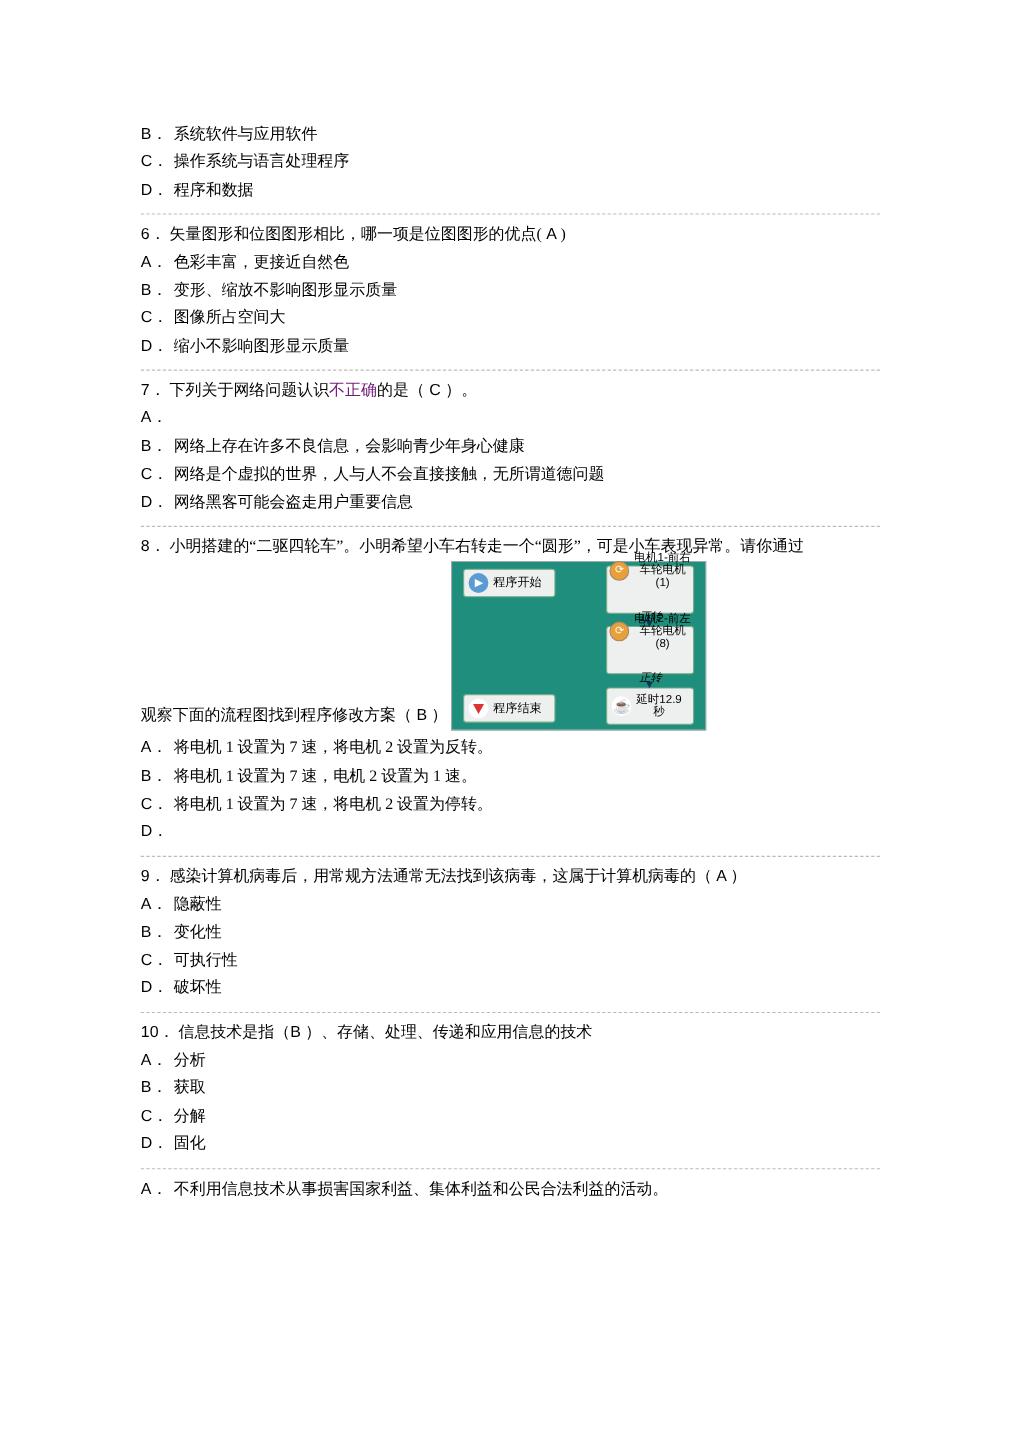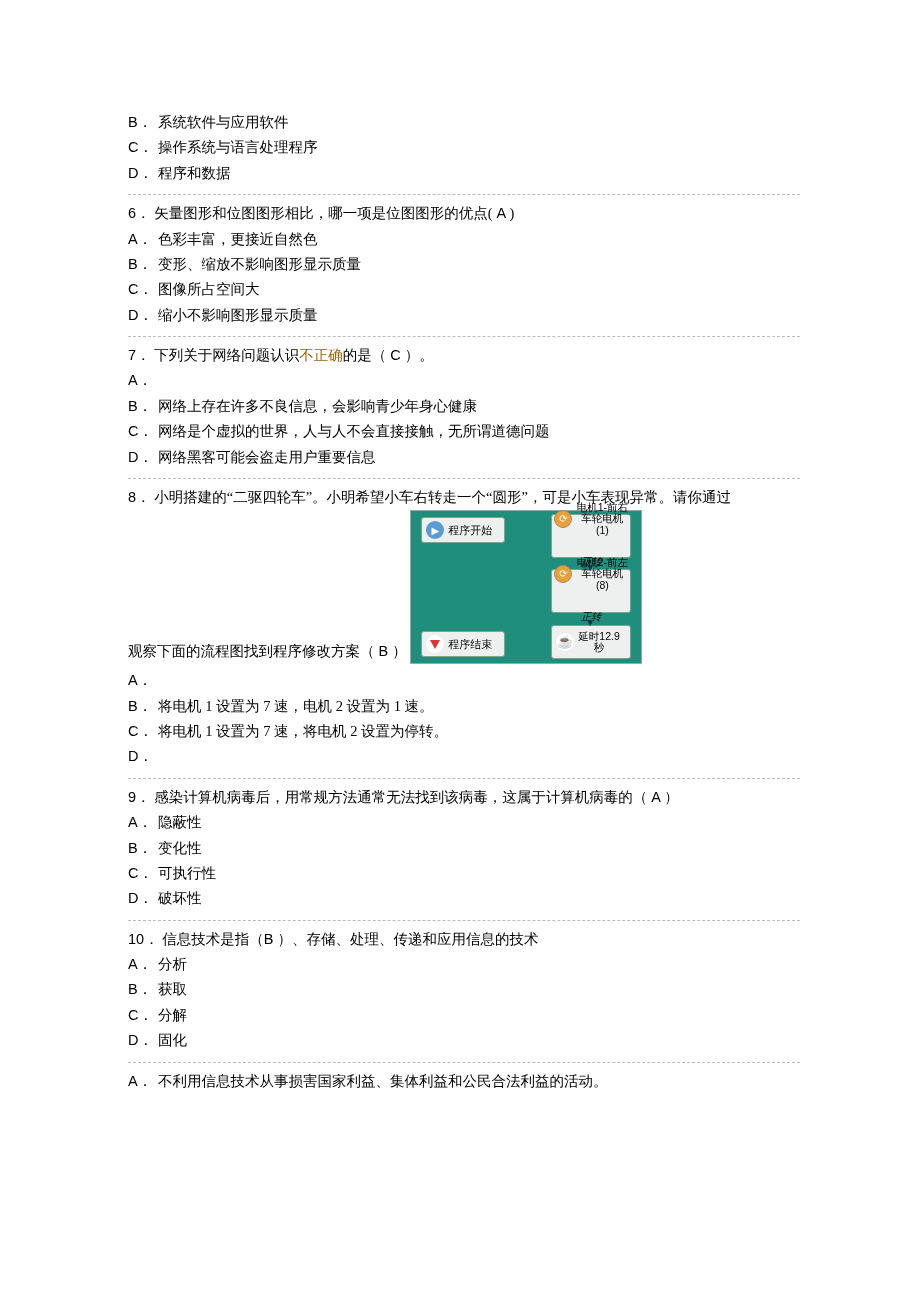--- a/index.html
+++ b/index.html
@@ -31,21 +31,21 @@
   .q-line {
     display: block;
   }
   .num {
     font-family: Arial, sans-serif;
   }
   .ans {
     font-family: Arial, sans-serif;
   }
   .wrong {
-    color: #a16207;
+    color: #701a75;
   }
   .diagram {
     width: 232px;
     height: 154px;
     background: #1f8e7d;
     border: 1px solid #9aa;
     box-sizing: border-box;
     display: inline-block;
     vertical-align: bottom;
     position: relative;
@@ -191,20 +191,21 @@
         <div class="dg-rtxt"><span>延时12.9</span><br><span>秒</span></div>
       </div>
       
       <div class="dg-arrow" style="left:174px; top:48px;">▼</div>
       <div class="dg-arrow" style="left:174px; top:103px;">▼</div>
     </div>
   </div>
 
   <div class="opt">
       <span class="letter">A．</span>
+      <span>将电机 1 设置为 7 速，将电机 2 设置为反转。</span>
     </div>
   <div class="opt">
       <span class="letter">B．</span>
       <span>将电机 1 设置为 7 速，电机 2 设置为 1 速。</span>
     </div>
   <div class="opt">
       <span class="letter">C．</span>
       <span>将电机 1 设置为 7 速，将电机 2 设置为停转。</span>
     </div>
   <div class="opt">

